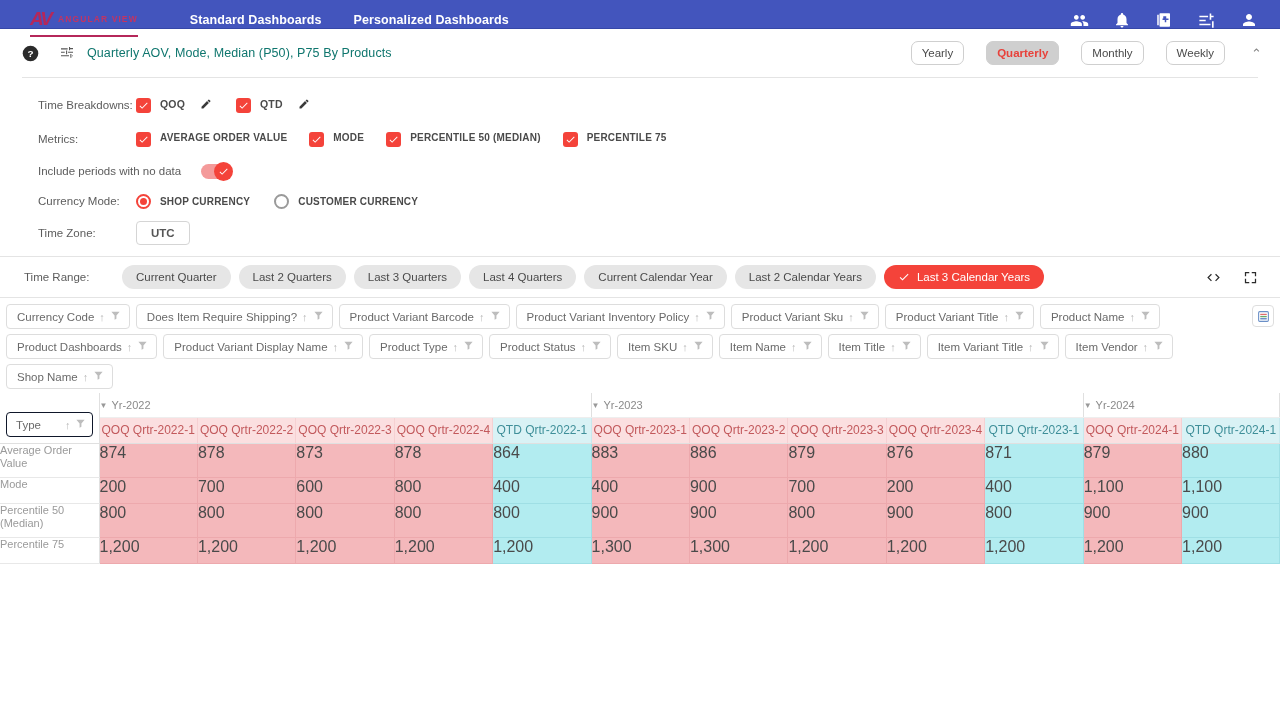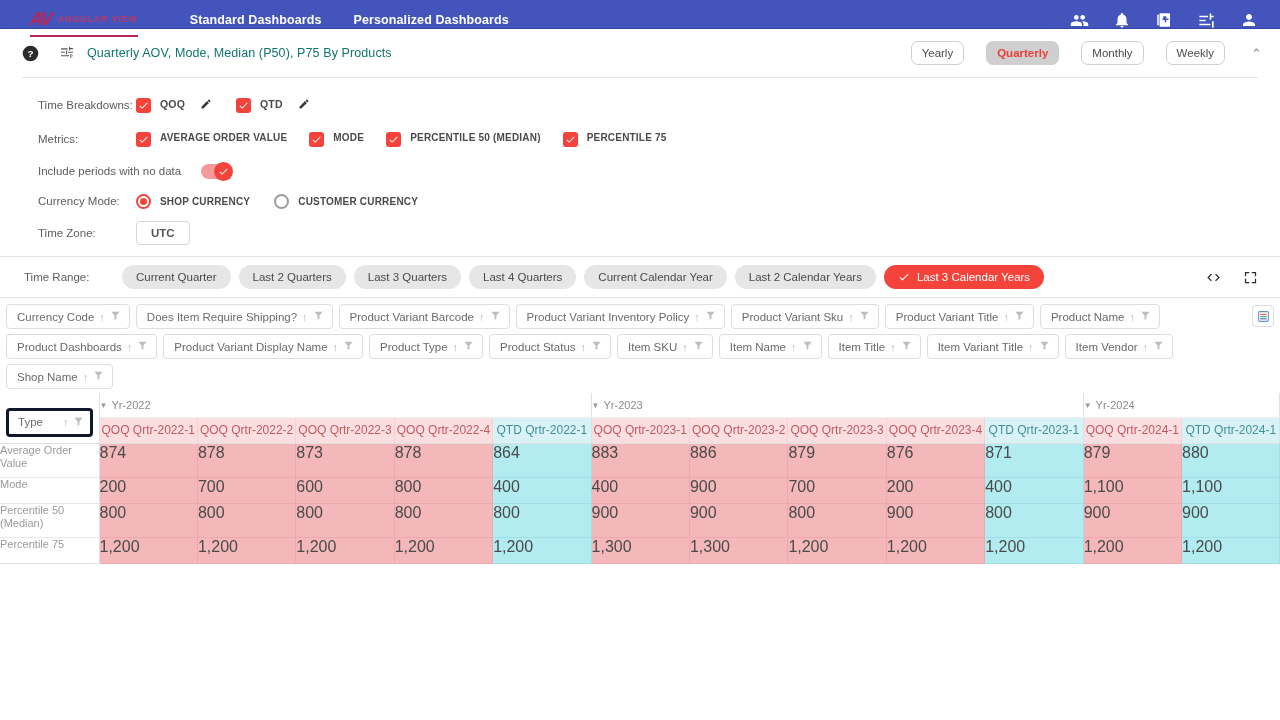--- a/index.html
+++ b/index.html
@@ -126,22 +126,22 @@
   
   .tablewrap { padding: 0 0 0 0; }
   table.grid { border-collapse: collapse; table-layout: fixed; width: 1280px; }
   table.grid td, table.grid th { font-weight: normal; padding: 0; }
 
   .corner-cell {
     width: 99px; background: #fff; border-right: 1px solid #e0e0e0;
     border-bottom: 1px solid #e0e0e0; vertical-align: bottom; height: 50px;
   }
   .type-box {
-    border: 3px solid #0f172a; border-radius: 4px; margin: 5px 6px 6px 6px;
-    padding: 5px 6px 5px 9px; display: flex; align-items: flex-start; font-size: 11.5px; color: #6a6a6a; cursor: pointer;
+    border: 1px solid #0f172a; border-radius: 4px; margin: 5px 6px 6px 6px;
+    padding: 5px 6px 5px 9px; display: flex; align-items: flex-end; font-size: 11.5px; color: #6a6a6a; cursor: pointer;
   }
   .type-box .arrow { color: #b8b8b8; font-size: 11px; margin-left: auto; margin-right: 4px; }
 
   .yeargroup {
     height: 24px; background: #fff; font-size: 11px; color: #8a8a8a;
     padding-left: 9px; text-align: left; border-bottom: 1px solid #eeeeee;
     border-right: 1px solid #e0e0e0; cursor: pointer; white-space: nowrap;
   }
   .yeargroup .caret { font-size: 8px; color: #999; margin-right: 4px; vertical-align: middle; }
 

